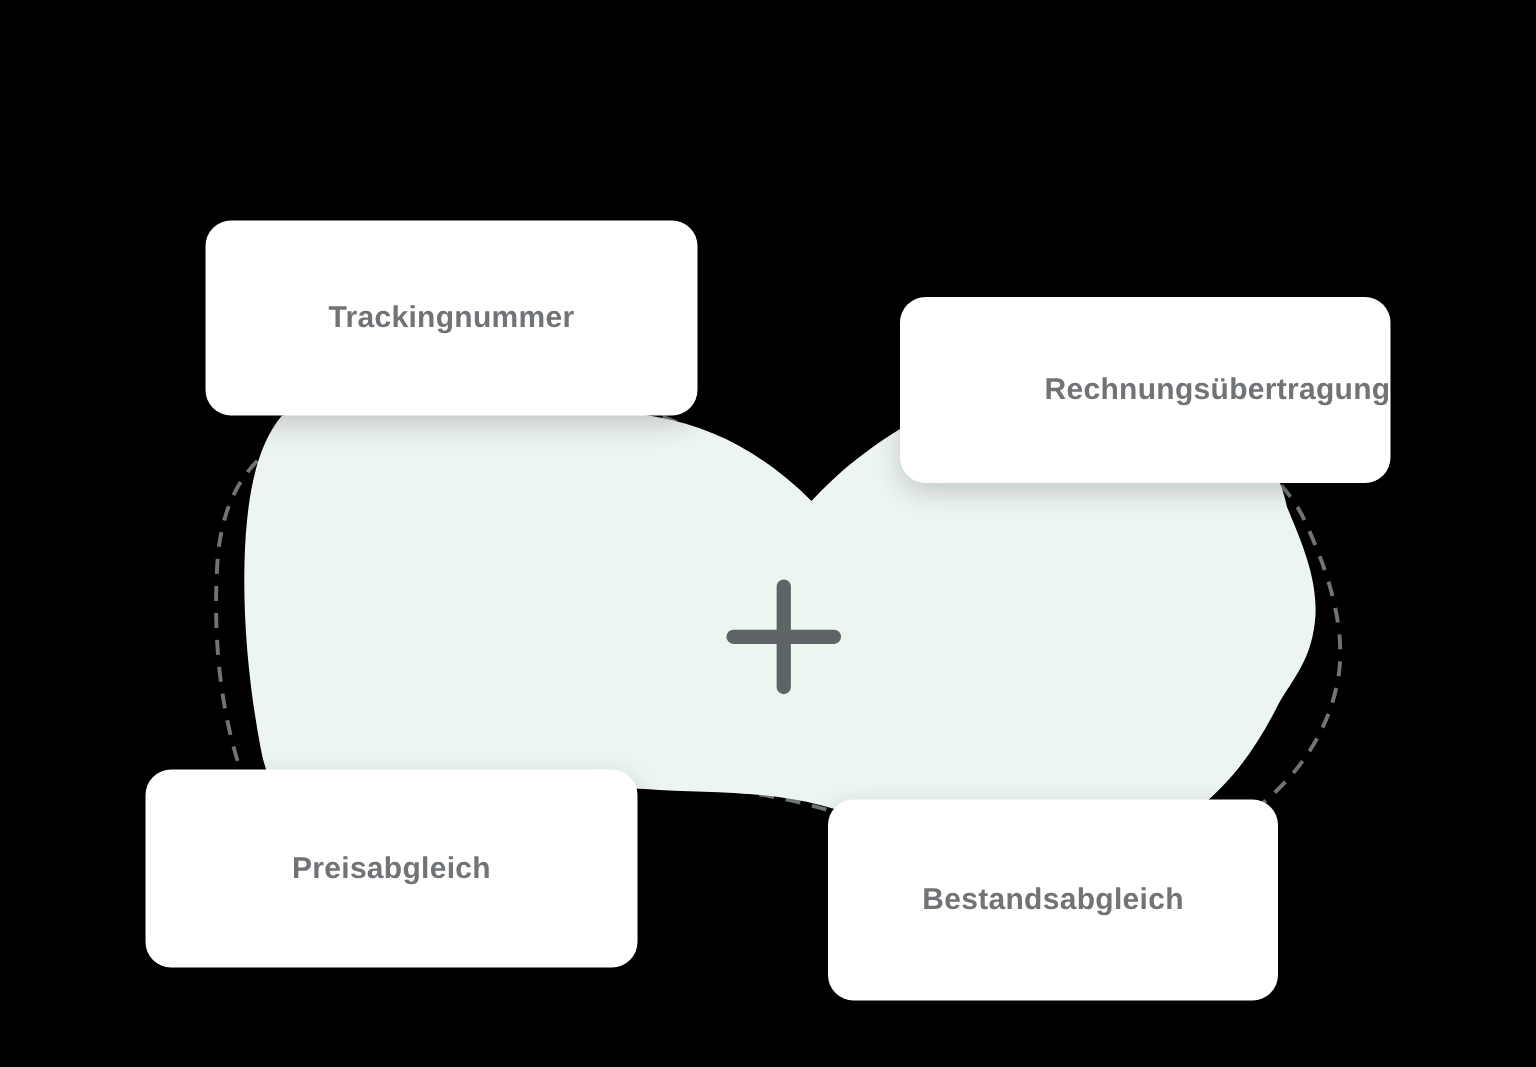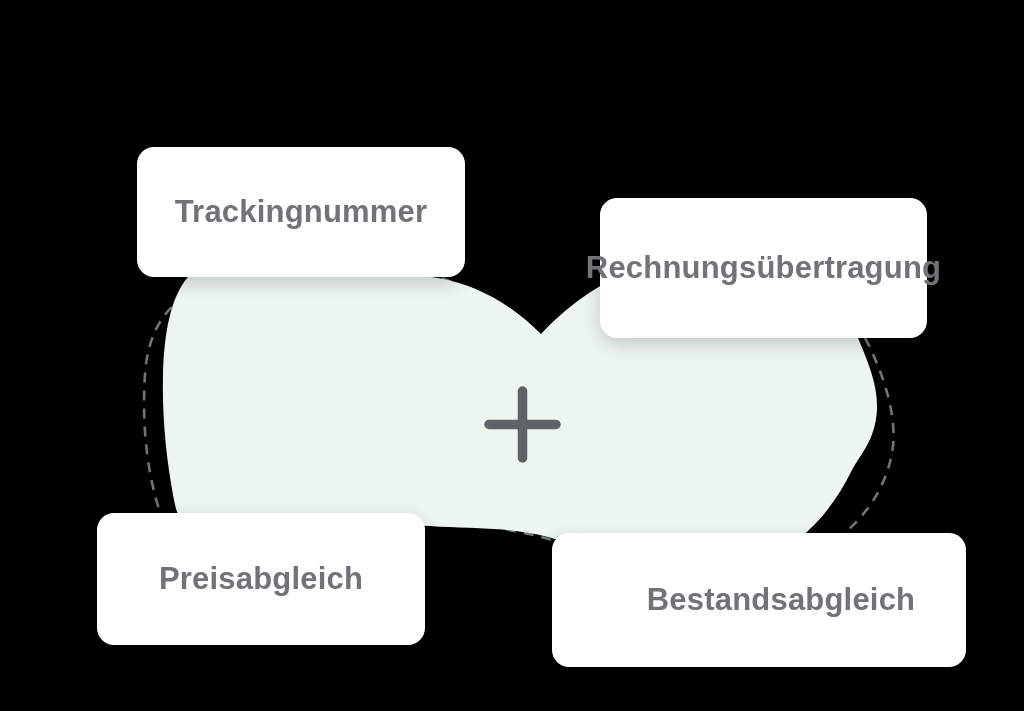--- a/index.html
+++ b/index.html
@@ -21,29 +21,29 @@
   .blob-svg{position:absolute;left:0;top:0;width:1024px;height:711px;}
   .card{
     position:absolute;
     background:var(--card-bg);
     border-radius:17px;
     box-shadow:0 6px 18px rgba(0,0,0,0.18);
     display:flex;align-items:center;justify-content:center;
   }
   .card-label{
     color:var(--card-text);
-    font-size:31px;
+    font-size:20px;
     font-weight:600;
     letter-spacing:0.2px;
     white-space:nowrap;
   }
   .card-trackingnummer{left:137px;top:147px;width:328px;height:130px;}
-  .card-rechnungsuebertragung{left:600px;top:198px;width:327px;height:140px;}
+  .card-rechnungsuebertragung{left:600px;top:198px;width:327px;height:124px;justify-content:flex-end;}
   .card-preisabgleich{left:97px;top:470px;width:328px;height:132px;margin-top:43px;}
-  .card-bestandsabgleich{left:552px;top:533px;width:370px;height:134px;padding-left:44px;}
+  .card-bestandsabgleich{left:552px;top:533px;width:300px;height:134px;}
 </style>
 </head>
 <body>
 
 <div class="stage">
 
   <svg class="blob-svg" viewBox="0 0 1024 711" xmlns="http://www.w3.org/2000/svg">
 
     <path d="M 210,286
              C 300,268 400,258 452,282

